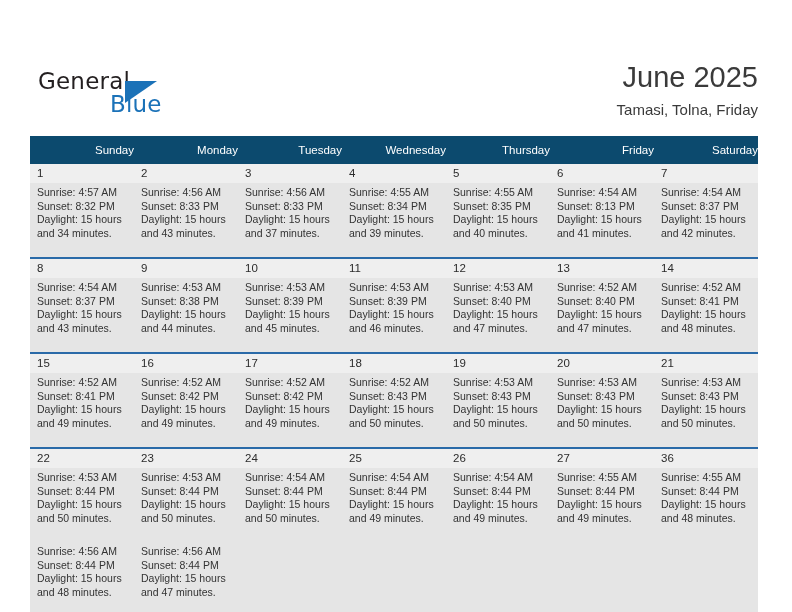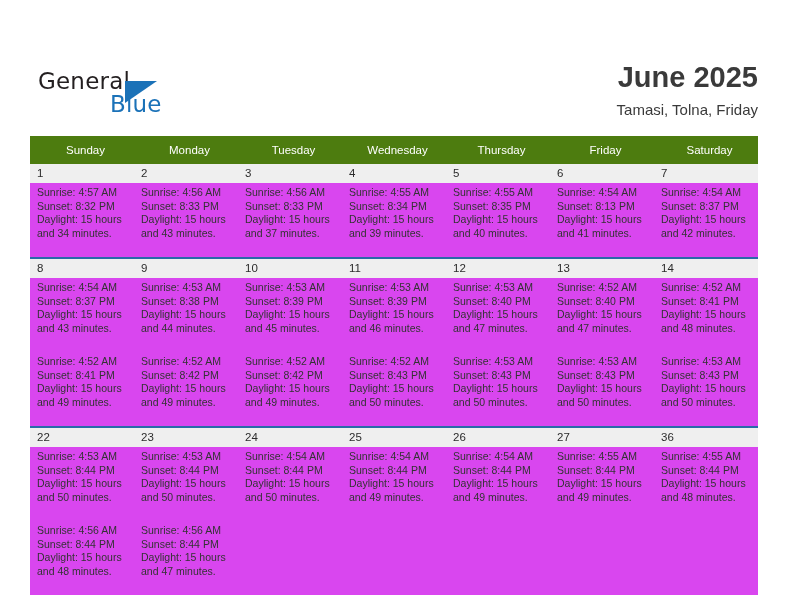--- a/index.html
+++ b/index.html
@@ -67,21 +67,21 @@
 
   .title-block {
     position: absolute;
     right: 0;
     top: 0;
     text-align: right;
   }
   .cal-title {
     font-size: 29px;
     color: #3a3a3a;
-    font-weight: bold;
+    font-weight: normal;
     line-height: 34px;
     white-space: nowrap;
   }
   .cal-subtitle {
     font-size: 15px;
     color: #3a3a3a;
     line-height: 22px;
     margin-top: 5px;
     white-space: nowrap;
   }
@@ -92,43 +92,43 @@
     left: 30px;
     top: 104px;
     width: 728px;
   }
   .cal-table {
     width: 728px;
     border-collapse: collapse;
     table-layout: fixed;
   }
   .cal-table th {
-    background: #4d7c0f;
+    background: #0c4a6e;
     color: #ffffff;
     font-size: 11.5px;
     font-weight: normal;
-    text-align: center;
+    text-align: right;
     padding: 5px 0 5px 7px;
     height: 18px;
     border: none;
   }
   .daynum-row td {
     background: #efefef;
     border-top: 2px solid #2a6aa8;
     font-size: 11.5px;
     color: #2b2b2b;
     padding: 3px 0 3px 7px;
     height: 13px;
     vertical-align: top;
   }
   .daynum-row.first td {
     border-top: none;
   }
   .info-row td {
-    background: #d946ef;
+    background: #e5e5e5;
     font-size: 10.5px;
     color: #333333;
     padding: 3px 6px 9px 7px;
     vertical-align: top;
     line-height: 13.6px;
     height: 62px;
   }
   .info-row td .line {
     white-space: nowrap;
   }
@@ -272,20 +272,29 @@
             <div class="line">and 47 minutes.</div>
           </td>
           <td>
             <div class="line">Sunrise: 4:52 AM</div>
             <div class="line">Sunset: 8:41 PM</div>
             <div class="line">Daylight: 15 hours</div>
             <div class="line">and 48 minutes.</div>
           </td>
         </tr>
 
+        <tr class="daynum-row">
+          <td>15</td>
+          <td>16</td>
+          <td>17</td>
+          <td>18</td>
+          <td>19</td>
+          <td>20</td>
+          <td>21</td>
+        </tr>
         <tr class="info-row">
           <td>
             <div class="line">Sunrise: 4:52 AM</div>
             <div class="line">Sunset: 8:41 PM</div>
             <div class="line">Daylight: 15 hours</div>
             <div class="line">and 49 minutes.</div>
           </td>
           <td>
             <div class="line">Sunrise: 4:52 AM</div>
             <div class="line">Sunset: 8:42 PM</div>

